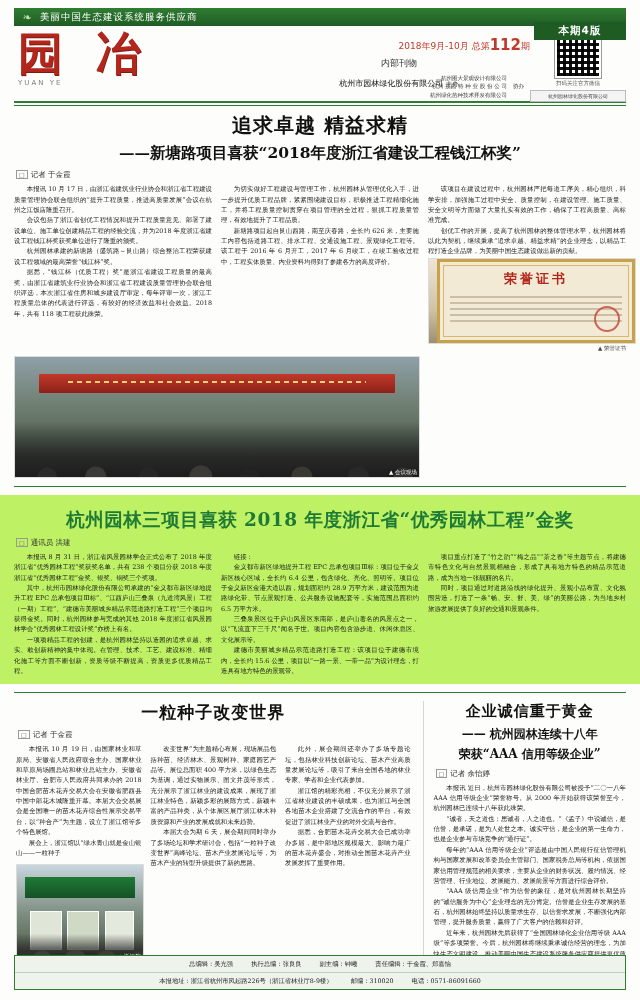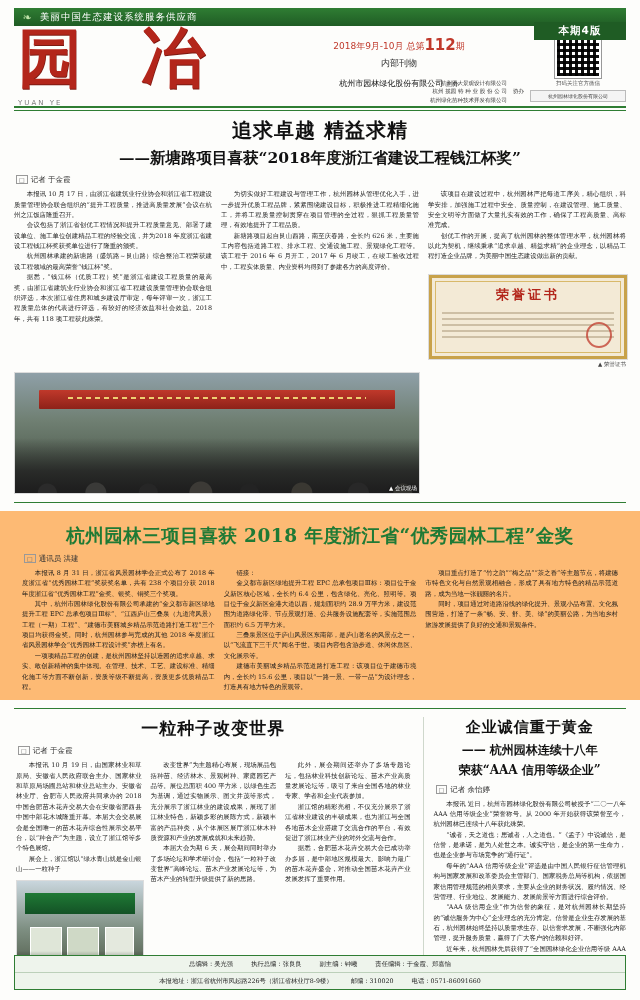--- a/index.html
+++ b/index.html
@@ -23,27 +23,27 @@
     color:#ffffff;font-size:9.5px;letter-spacing:1px;font-weight:normal;
   }
   .issue-badge{
     position:absolute;right:14px;top:22px;width:92px;height:18px;
     background:#1f5c24;color:#fff;font-size:10.5px;font-weight:bold;
     display:flex;align-items:center;justify-content:center;letter-spacing:1px;
   }
   .head-main{display:flex;align-items:flex-start;padding:4px 0 4px 0;}
   .logo-wrap{width:250px;padding-left:4px;}
   .logo{
-    font-family:Liberation Mono, monospace;
-    font-size:64px;font-weight:bold;color:#b3261b;letter-spacing:10px;
+    font-family:Liberation Sans, sans-serif;
+    font-size:45px;font-weight:bold;color:#b3261b;letter-spacing:10px;
     line-height:1.05;text-shadow:0.5px 0.5px 0 #7d1a12;
   }
   .logo-sub{font-size:7px;color:#7d7d7d;letter-spacing:2px;margin-top:2px;}
   .head-mid{flex:1;padding-top:6px;font-size:8.5px;color:#222;}
-  .date-line{color:#c0392b;font-size:9px;text-align:center;}
+  .date-line{color:#c0392b;font-size:9px;text-align:right;}
   .date-line .big{font-size:15px;font-weight:bold;color:#c0392b;vertical-align:-1px;}
   .internal{text-align:center;font-size:9px;color:#333;margin-top:3px;}
   .org-line{margin-top:8px;font-size:8px;color:#111;text-align:center;line-height:1.5;}
   .org-line .tiny{font-size:6.5px;color:#333;}
   .qr-wrap{width:96px;padding-top:2px;text-align:center;}
   .qr{
     width:42px;height:42px;margin:0 auto;background:
       repeating-linear-gradient(90deg,#111 0 3px,#fff 3px 6px),
       repeating-linear-gradient(0deg,#111 0 3px,transparent 3px 6px);
     background-blend-mode:multiply;border:2px solid #fff;outline:1px solid #999;
@@ -126,21 +126,21 @@
   .cert-seal{
     position:absolute;right:12px;bottom:8px;width:22px;height:22px;border:2px solid #c0392b;
     border-radius:50%;opacity:.75;
   }
 
   
   .green-head{
     text-align:center;font-family:"DejaVu Serif","Liberation Serif",serif;
     font-weight:bold;font-size:18.5px;color:#1f7a35;letter-spacing:.5px;margin:6px 0 2px;
   }
-  .band{background:#fdba74;padding:6px 8px 8px;}
+  .band{background:#bef264;padding:6px 0 8px;}
 
   
   .footer{
     position:absolute;left:14px;right:14px;bottom:10px;
     border:1px solid #2f7d33;background:#eef4ec;
   }
   .footer .row{
     font-size:6.3px;color:#222;text-align:center;padding:3px 4px;line-height:1.6;
     font-family:"DejaVu Serif","Liberation Serif",serif;
   }
@@ -212,21 +212,21 @@
         <div class="body">
             <div style="text-indent:2em">为切实做好工程建设与管理工作，杭州园林从管理优化入手，进一步提升优质工程品牌，紧紧围绕建设目标，积极推进工程精细化施工，并将工程质量控制贯穿在项目管理的全过程，狠抓工程质量管理，有效地提升了工程品质。</div>
             <div style="text-indent:2em">新塘路项目起自艮山西路，南至庆春路，全长约 626 米，主要施工内容包括道路工程、排水工程、交通设施工程、景观绿化工程等。该工程于 2016 年 6 月开工，2017 年 6 月竣工，在竣工验收过程中，工程实体质量、内业资料均得到了参建各方的高度评价。</div>
           </div>
       </div>
       <div class="col">
         <div class="body">
             <div style="text-indent:2em">该项目在建设过程中，杭州园林严把每道工序关，精心组织，科学安排，加强施工过程中安全、质量控制，在建设管理、施工质量、安全文明等方面做了大量扎实有效的工作，确保了工程高质量、高标准完成。</div>
             <div style="text-indent:2em">创优工作的开展，提高了杭州园林的整体管理水平，杭州园林将以此为契机，继续秉承“追求卓越、精益求精”的企业理念，以精品工程打造企业品牌，为美丽中国生态建设做出新的贡献。</div>
           </div>
-        <div class="photo ph-d" style="height:84px;margin-top:12px;">
+        <div class="photo ph-d" style="height:84px;margin-top:1px;padding-left:8px;">
           <div class="cert">
             <div class="cert-title">荣誉证书</div>
             <div class="cert-lines">
               <i></i>
                 <i></i>
                 <i></i>
                 <i></i>
                 <i></i>
             </div>
             <div class="cert-seal"></div>

